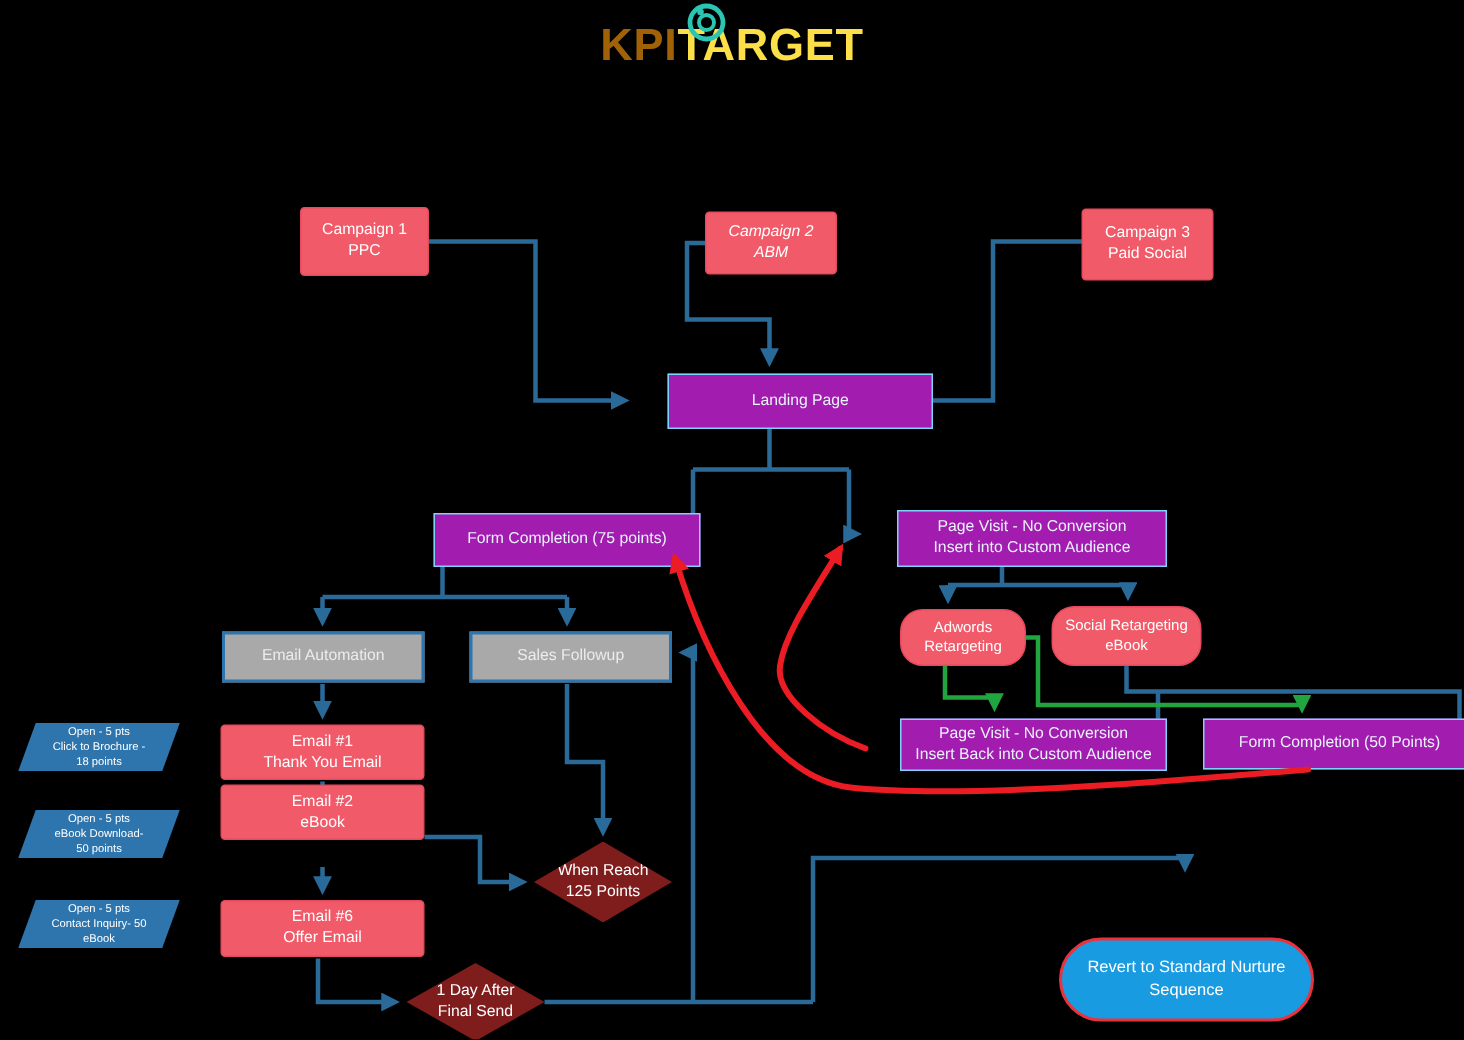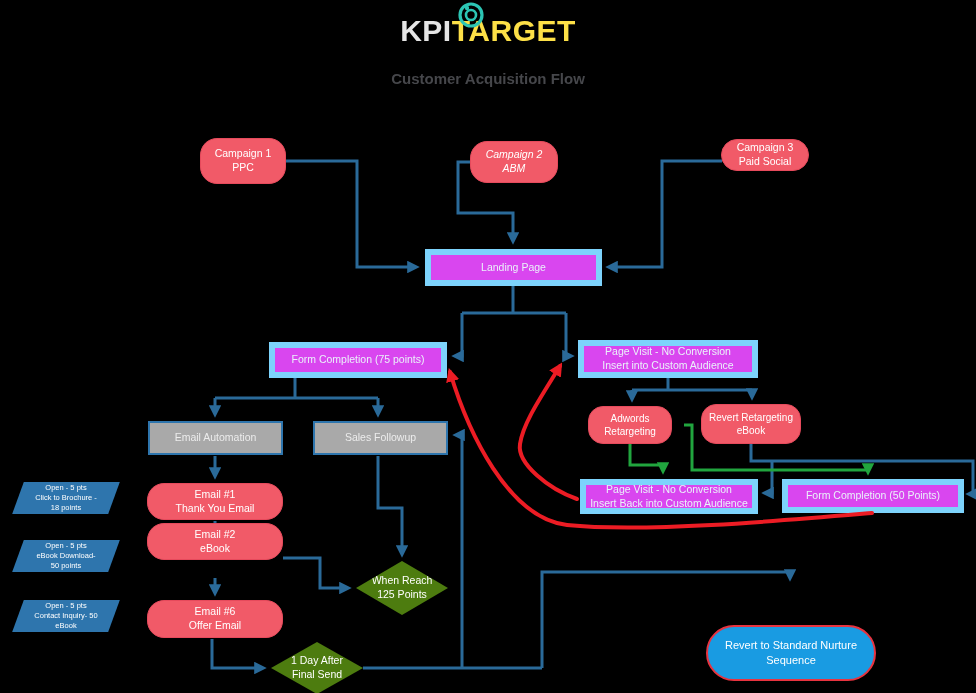--- a/index.html
+++ b/index.html
@@ -4,52 +4,52 @@
 <style>
   html,body{margin:0;padding:0;background:#000;}
   .stage{position:relative;width:976px;height:693px;background:#000;overflow:hidden;
          font-family:"Liberation Sans",sans-serif;}
   svg.wires{position:absolute;left:0;top:0;z-index:1;}
   svg.annot{position:absolute;left:0;top:0;z-index:3;pointer-events:none;}
 
   
   .logo{position:absolute;left:0;right:0;top:14px;text-align:center;font-weight:800;
         font-size:30px;letter-spacing:.5px;z-index:2;}
-  .logo-kpi{color:#e5e5e5;}
+  .logo-kpi{color:#a16207;}
   .logo-target{color:#fde047;}
   .logo-icon{position:absolute;left:457px;top:1px;z-index:4;}
   .subtitle{position:absolute;left:0;right:0;top:70px;text-align:center;color:#46474b;
             font-weight:700;font-size:15px;z-index:2;}
 
   
   .node{position:absolute;z-index:2;display:flex;flex-direction:column;align-items:center;
         justify-content:center;text-align:center;color:#fff;font-size:10.5px;line-height:1.32;
         box-sizing:border-box;}
   .node span{display:block;}
-  .red-pill{background:#f15a68;border:1px solid #e64a5c;border-radius:17px;}
-  .blue-rect{background:#d946ef;border:6px solid #7dd3fc;color:#eaf2fa;}
+  .red-pill{background:#f15a68;border:1px solid #e64a5c;border-radius:3px;}
+  .blue-rect{background:#a21caf;border:1px solid #7dd3fc;color:#eaf2fa;margin-left:20px;}
   .gray-rect{background:#a9a9a9;border:2px solid #2e75ad;color:#ececec;}
-  .diamond{background:#4d7c0f;clip-path:polygon(50% 0,100% 50%,50% 100%,0 50%);font-size:10.5px;}
+  .diamond{background:#7f1d1d;clip-path:polygon(50% 0,100% 50%,50% 100%,0 50%);font-size:10.5px;}
   .revert{background:#199be2;border:2px solid #e8333f;border-radius:28px;font-size:11px;margin-top:39px;}
   .para{position:absolute;z-index:2;}
   .para .bg{position:absolute;left:6px;right:6px;top:0;bottom:0;background:#2e75ad;
             transform:skewX(-20deg);}
   .para .txt{position:relative;width:100%;height:100%;display:flex;flex-direction:column;
              align-items:center;justify-content:center;color:#fff;font-size:7.5px;
              line-height:1.3;text-align:center;}
   .para .txt span{display:block;}
 
   
   #n-campaign1{left:200px;top:138px;width:86px;height:46px;}
   #n-campaign2{left:470px;top:141px;width:88px;height:42px;font-style:italic;}
-  #n-campaign3{left:721px;top:139px;width:88px;height:32px;}
+  #n-campaign3{left:721px;top:139px;width:88px;height:48px;}
   #n-landing  {left:425px;top:249px;width:177px;height:37px;}
   #n-form75   {left:269px;top:342px;width:178px;height:36px;}
   #n-pv1      {left:578px;top:340px;width:180px;height:38px;}
-  #n-adwords  {left:588px;top:406px;width:84px;height:38px;border-radius:15px;font-size:10px;}
+  #n-adwords  {left:600px;top:406px;width:84px;height:38px;border-radius:15px;font-size:10px;}
   #n-social   {left:701px;top:404px;width:100px;height:40px;border-radius:15px;font-size:10px;}
   #n-pv2      {left:580px;top:479px;width:178px;height:35px;}
   #n-form50   {left:782px;top:479px;width:182px;height:34px;}
   #n-emailauto{left:148px;top:421px;width:135px;height:34px;}
   #n-salesf   {left:313px;top:421px;width:135px;height:34px;}
   #n-email1   {left:147px;top:483px;width:136px;height:37px;}
   #n-email2   {left:147px;top:523px;width:136px;height:37px;}
   #n-email6   {left:147px;top:600px;width:136px;height:38px;}
   #n-para1    {left:12px;top:482px;width:108px;height:32px;}
   #n-para2    {left:12px;top:540px;width:108px;height:32px;}
@@ -102,21 +102,20 @@
       <path d="M684 425 H692 V470 H868 V472" marker-end="url(#mG)"></path>
     </g>
   </svg>
 
   <div class="logo"><span class="logo-kpi">KPI</span><span class="logo-target">TARGET</span></div>
   <svg class="logo-icon" width="28" height="28" viewBox="0 0 28 28">
     <circle cx="14" cy="14" r="11" fill="none" stroke="#2cc5b4" stroke-width="3.2"></circle>
     <circle cx="14" cy="14" r="5" fill="none" stroke="#2cc5b4" stroke-width="2.6"></circle>
     <circle cx="10" cy="7" r="2.2" fill="#2cc5b4"></circle>
   </svg>
-  <div class="subtitle">Customer Acquisition Flow</div>
 
   <div class="node red-pill" id="n-campaign1">
     <span>Campaign 1</span>
     <span>PPC</span>
   </div>
   <div class="node red-pill" id="n-campaign2">
     <span>Campaign 2</span>
     <span>ABM</span>
   </div>
   <div class="node red-pill" id="n-campaign3">
@@ -133,21 +132,21 @@
   </div>
   <div class="node blue-rect" id="n-pv1">
     <span>Page Visit - No Conversion</span>
     <span>Insert into Custom Audience</span>
   </div>
 
   <div class="node red-pill" id="n-adwords">
     <span>Adwords Retargeting</span>
   </div>
   <div class="node red-pill" id="n-social">
-    <span>Revert Retargeting</span>
+    <span>Social Retargeting</span>
     <span>eBook</span>
   </div>
 
   <div class="node blue-rect" id="n-pv2">
     <span>Page Visit - No Conversion</span>
     <span>Insert Back into Custom Audience</span>
   </div>
   <div class="node blue-rect" id="n-form50">
     <span>Form Completion (50 Points)</span>
   </div>

